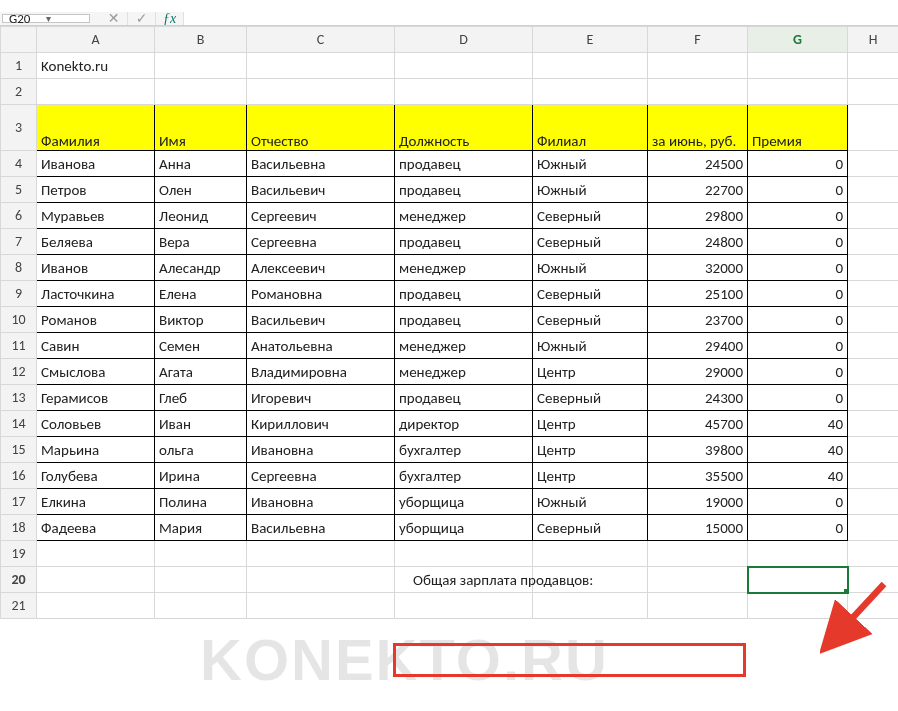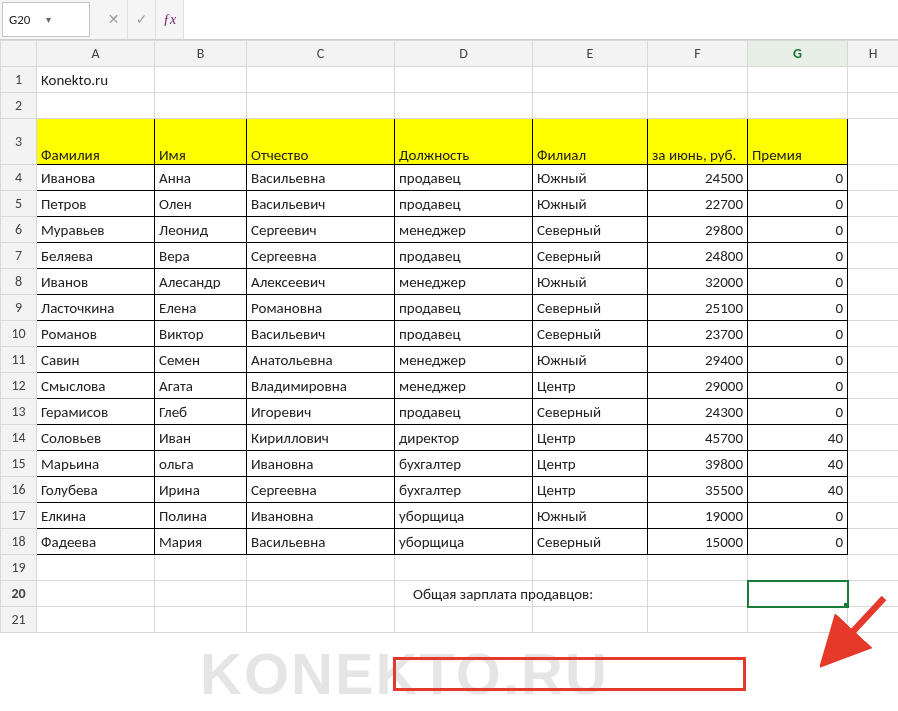--- a/index.html
+++ b/index.html
@@ -12,23 +12,24 @@
     height: 711px;
     overflow: hidden;
     position: relative;
     color: #222;
   }
 
   
   .formula-bar {
     display: flex;
     align-items: stretch;
-    height: 40px;
+    height: 14px;
     border-bottom: 1px solid #d0d0d0;
     background: #f5f5f5;
+    margin-top: 12px;
   }
   .name-box {
     width: 88px;
     display: flex;
     align-items: center;
     padding: 0 6px;
     background: #fff;
     border: 1px solid #c6c6c6;
     margin: 2px 0 2px 2px;
     font-size: 13px;
@@ -39,21 +40,21 @@
   .fb-divider { width: 10px; }
   .fb-btn {
     width: 28px;
     display: flex;
     align-items: center;
     justify-content: center;
     color: #9a9a9a;
     font-size: 14px;
     border-right: 1px solid #e0e0e0;
   }
-  .fb-btn.fx { font-style: italic; font-family: "Times New Roman", serif; color: #701a75; }
+  .fb-btn.fx { font-style: italic; font-family: "Times New Roman", serif; color: #0f766e; }
   .fb-input {
     flex: 1;
     background: #fff;
     border: none;
     outline: none;
     padding: 0 6px;
     font-size: 13px;
   }
 
   

